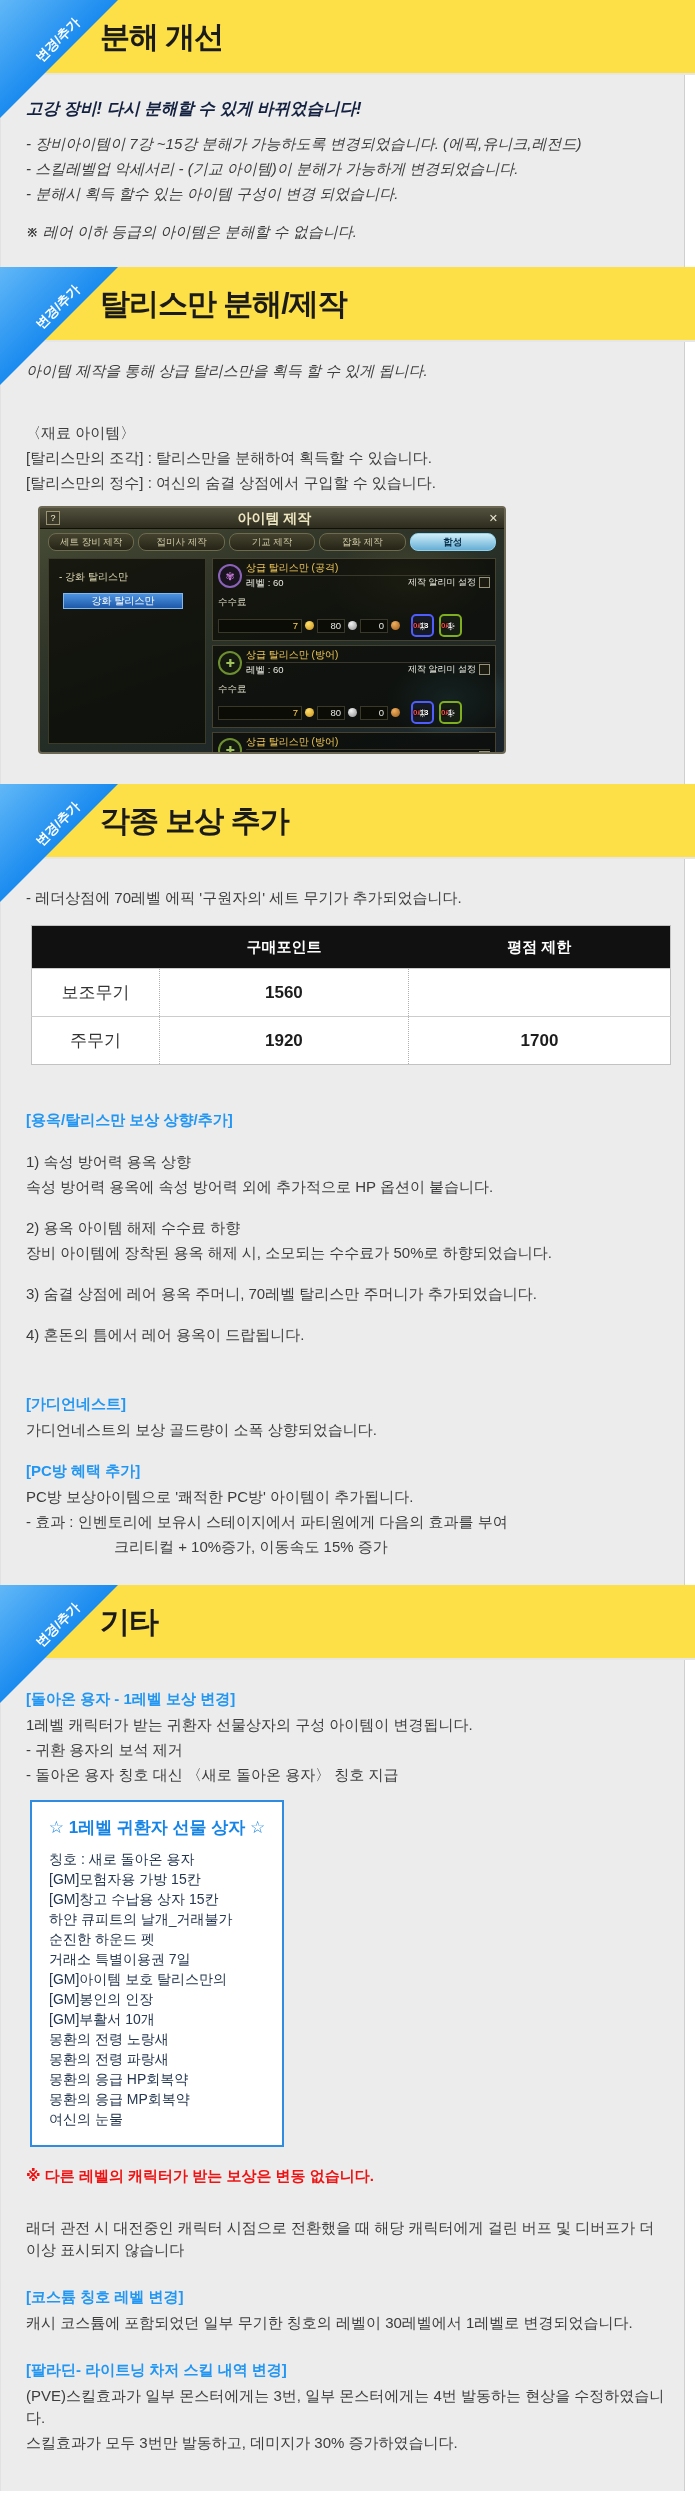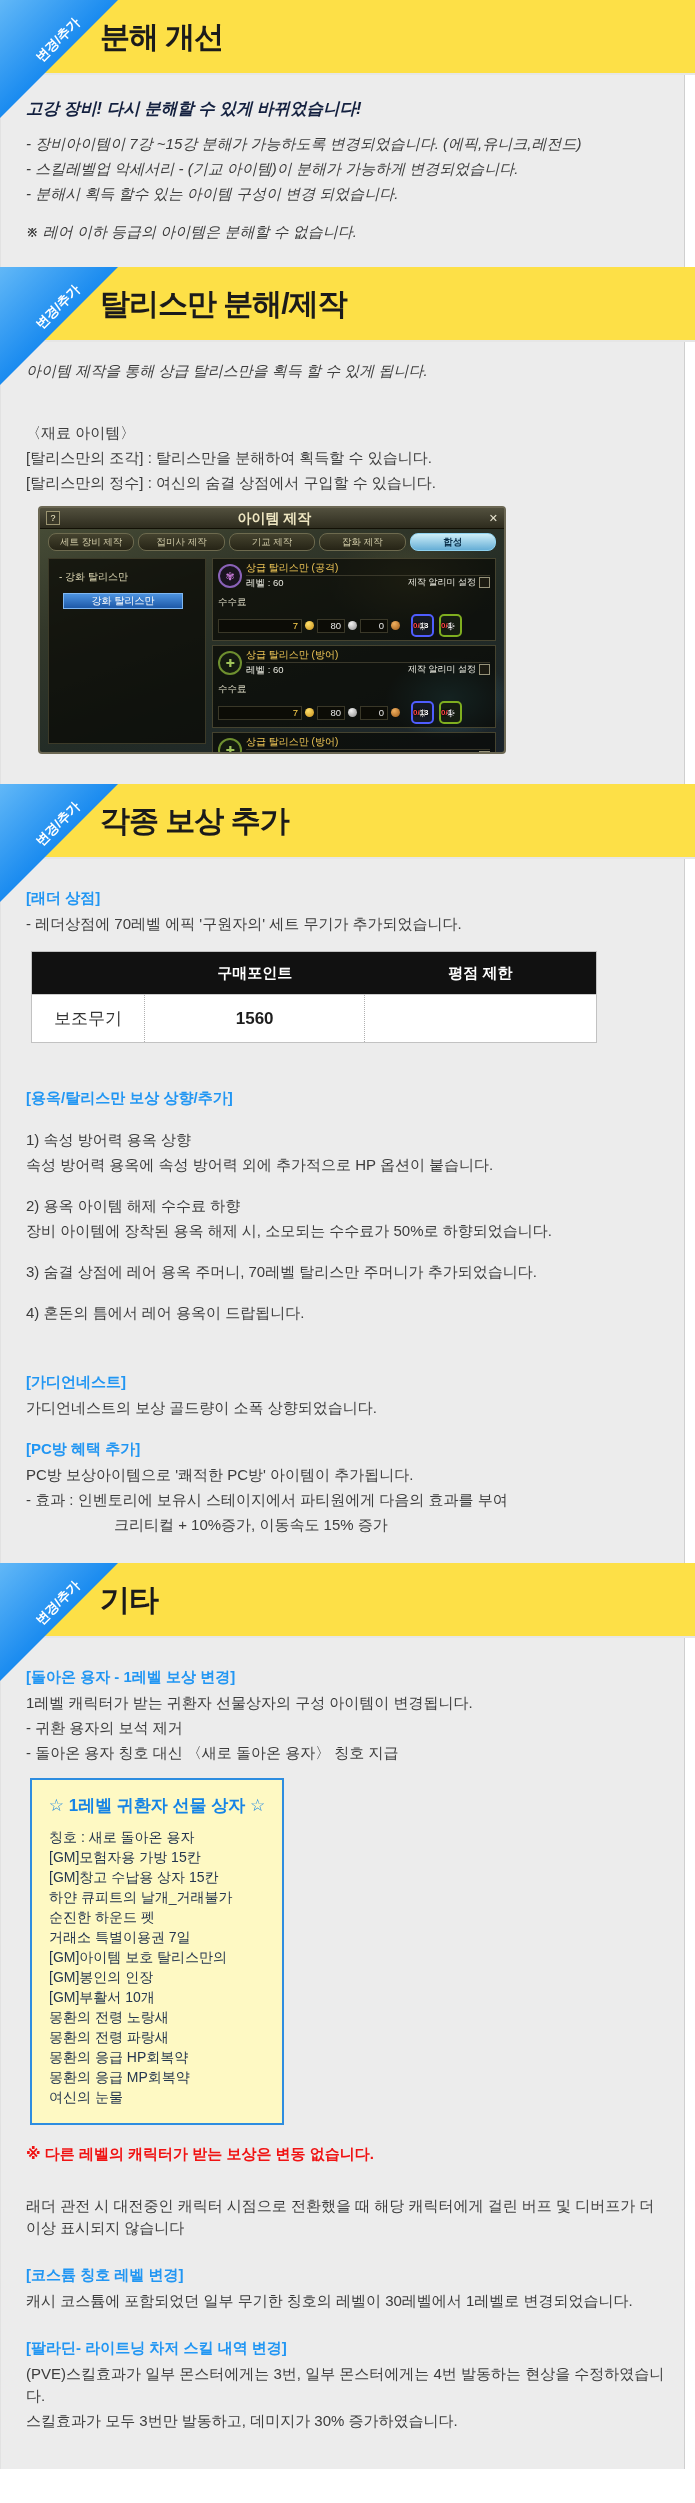--- a/index.html
+++ b/index.html
@@ -23,30 +23,30 @@
   .italic p{font-style:italic;}
   .lead{margin:4px 0 14px;font-weight:bold;color:#13203f;font-size:16.5px;}
   .bline{margin:0 0 3px;}
   .note{margin:16px 0 0;}
 
   
   .bluehead{color:#2196f3;font-weight:bold;margin:0 0 4px;}
   .redline{color:#f01212;font-weight:bold;}.gap16{height:16px;}.gap22{height:22px;}.gap30{height:30px;}.gap44{height:44px;}
 
   
-  table.reward{border-collapse:collapse;width:566px;margin:16px 0 0 5px;background:#fff;
+  table.reward{border-collapse:collapse;width:640px;margin:16px 0 0 5px;background:#fff;
                border:1px solid #c2c2c2;}
   table.reward th{background:#111;color:#fff;font-size:15px;font-weight:bold;height:40px;}
   table.reward td{height:45px;text-align:center;font-size:17px;color:#333;border-top:1px solid #ccc;}
   table.reward td+td{border-left:1px dotted #b0b0b0;}
   table.reward td.num{font-weight:bold;color:#1d1d1d;}
   table.reward col.c1{width:20%;} table.reward col.c2{width:39%;} table.reward col.c3{width:41%;}
 
   
-  .giftbox{margin:14px 15px 0 4px;width:250px;border:2px solid #2e8de0;background:#fef9c3;
+  .giftbox{margin:14px 15px 0 4px;width:250px;border:2px solid #2e8de0;background:#ffffff;
            padding:13px 0 16px;}
   .giftbox h3{margin:2px 0 10px;text-align:center;color:#1584e6;font-size:17px;font-weight:bold;}
   .giftbox ul{list-style:none;margin:0;padding:0 6px 0 17px;}
   .giftbox li{font-size:14px;line-height:20px;color:#24364f;}
 
   
   .shot{position:relative;width:468px;height:248px;margin:12px 0 0 12px;border:2px solid #6b6753;
         border-radius:4px;overflow:hidden;box-sizing:border-box;
         background:
           radial-gradient(90px 60px at 88% 78%,rgba(70,150,160,.45),rgba(0,0,0,0) 70%),
@@ -234,21 +234,20 @@
   </div>
 
   <div class="section">
     <div class="ribbon">
       <span>변경/추가</span>
     </div>
     <div class="sec-header">
       <h1 class="sec-title">각종 보상 추가</h1>
     </div>
     <div class="sec-body" style="padding-top:28px;">
-      <p class="bluehead">[래더 상점]</p>
       <p class="bline">- 레더상점에 70레벨 에픽 '구원자의' 세트 무기가 추가되었습니다.</p>
 
       <table class="reward">
         <colgroup>
             <col class="c1">
             <col class="c2">
             <col class="c3">
           </colgroup>
         <thead>
           <tr>
@@ -256,20 +255,25 @@
             <th>구매포인트</th>
             <th>평점 제한</th>
           </tr>
         </thead>
         <tbody>
           <tr>
             <td>보조무기</td>
             <td class="num">1560</td>
             <td class="num"></td>
           </tr>
+          <tr>
+            <td>주무기</td>
+            <td class="num">1920</td>
+            <td class="num">1700</td>
+          </tr>
         </tbody>
       </table>
 
       <div class="gap44"></div>
       <p class="bluehead">[용옥/탈리스만  보상 상향/추가]</p>
       <div class="gap16"></div>
       <p class="bline">1) 속성 방어력 용옥 상향</p>
       <p class="bline">속성 방어력 용옥에 속성 방어력 외에 추가적으로 HP 옵션이 붙습니다.</p>
       <div class="gap16"></div>
       <p class="bline">2) 용옥 아이템 해제 수수료 하향</p>

